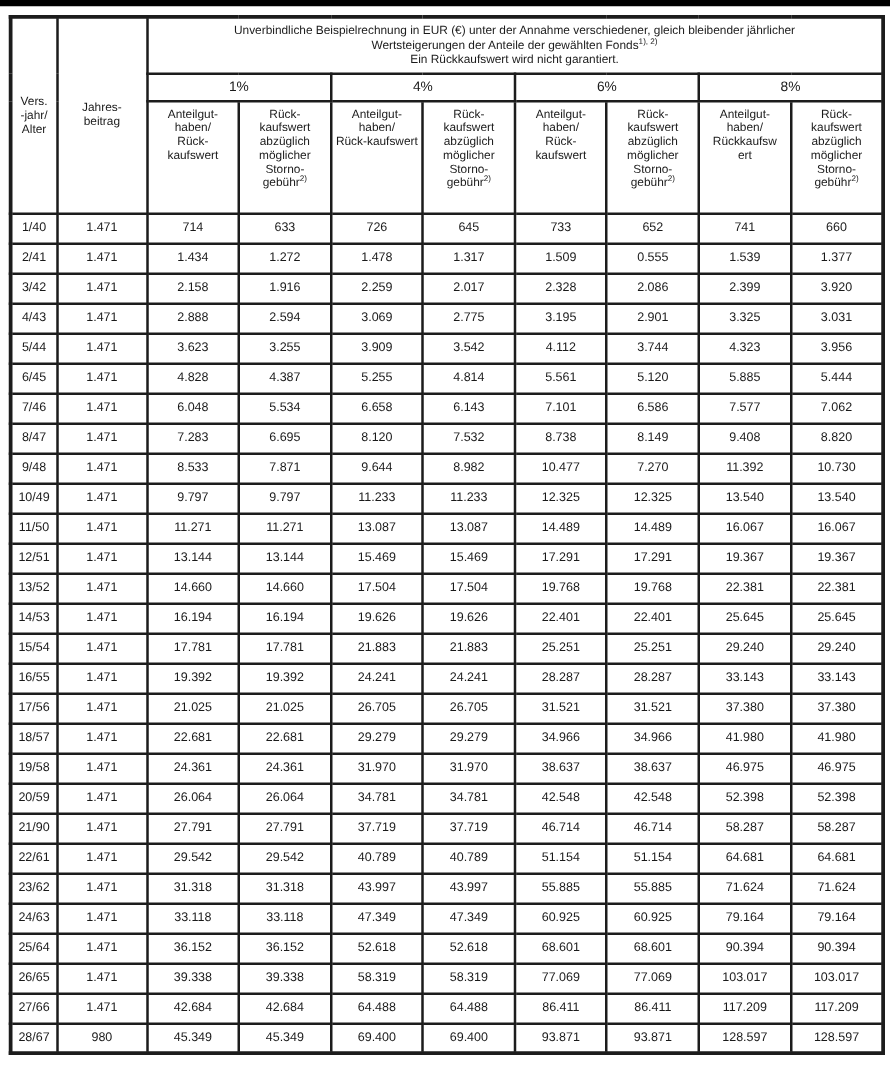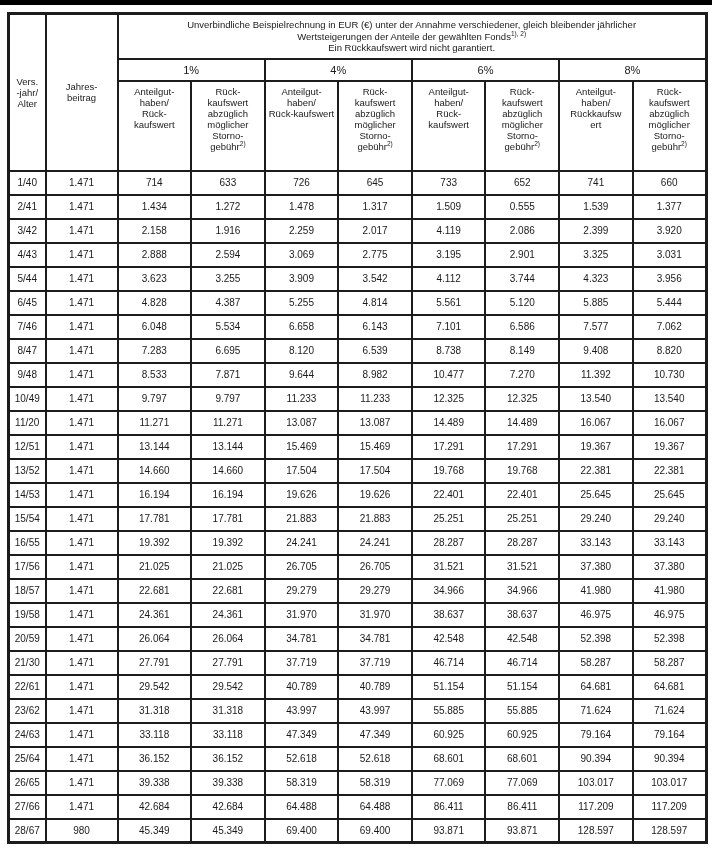--- a/index.html
+++ b/index.html
@@ -158,21 +158,21 @@
         <td>1.539</td>
         <td>1.377</td>
       </tr>
       <tr>
         <td>3/42</td>
         <td>1.471</td>
         <td>2.158</td>
         <td>1.916</td>
         <td>2.259</td>
         <td>2.017</td>
-        <td>4.119</td>
+        <td>2.328</td>
         <td>2.086</td>
         <td>2.399</td>
         <td>3.920</td>
       </tr>
       <tr>
         <td>4/43</td>
         <td>1.471</td>
         <td>2.888</td>
         <td>2.594</td>
         <td>3.069</td>
@@ -217,21 +217,21 @@
         <td>6.586</td>
         <td>7.577</td>
         <td>7.062</td>
       </tr>
       <tr>
         <td>8/47</td>
         <td>1.471</td>
         <td>7.283</td>
         <td>6.695</td>
         <td>8.120</td>
-        <td>6.539</td>
+        <td>7.532</td>
         <td>8.738</td>
         <td>8.149</td>
         <td>9.408</td>
         <td>8.820</td>
       </tr>
       <tr>
         <td>9/48</td>
         <td>1.471</td>
         <td>8.533</td>
         <td>7.871</td>
@@ -248,21 +248,21 @@
         <td>9.797</td>
         <td>9.797</td>
         <td>11.233</td>
         <td>11.233</td>
         <td>12.325</td>
         <td>12.325</td>
         <td>13.540</td>
         <td>13.540</td>
       </tr>
       <tr>
-        <td>11/20</td>
+        <td>11/50</td>
         <td>1.471</td>
         <td>11.271</td>
         <td>11.271</td>
         <td>13.087</td>
         <td>13.087</td>
         <td>14.489</td>
         <td>14.489</td>
         <td>16.067</td>
         <td>16.067</td>
       </tr>
@@ -368,21 +368,21 @@
         <td>26.064</td>
         <td>26.064</td>
         <td>34.781</td>
         <td>34.781</td>
         <td>42.548</td>
         <td>42.548</td>
         <td>52.398</td>
         <td>52.398</td>
       </tr>
       <tr>
-        <td>21/30</td>
+        <td>21/90</td>
         <td>1.471</td>
         <td>27.791</td>
         <td>27.791</td>
         <td>37.719</td>
         <td>37.719</td>
         <td>46.714</td>
         <td>46.714</td>
         <td>58.287</td>
         <td>58.287</td>
       </tr>

